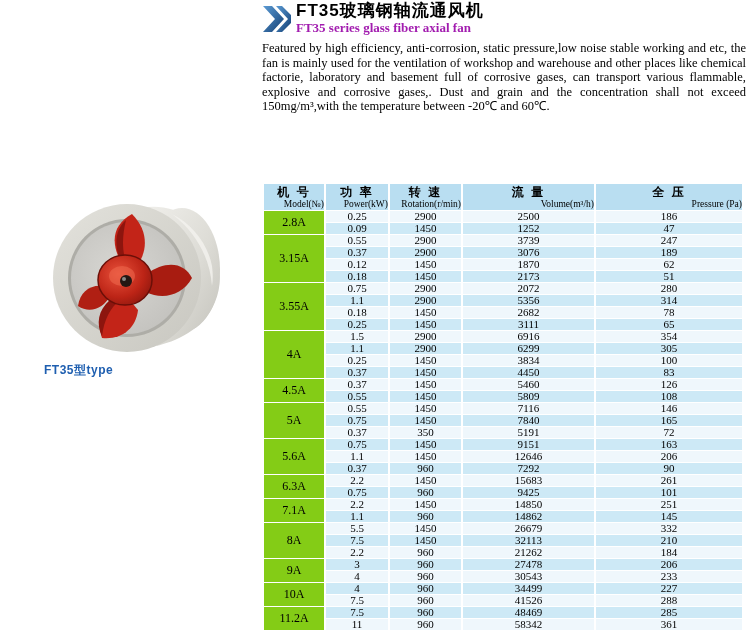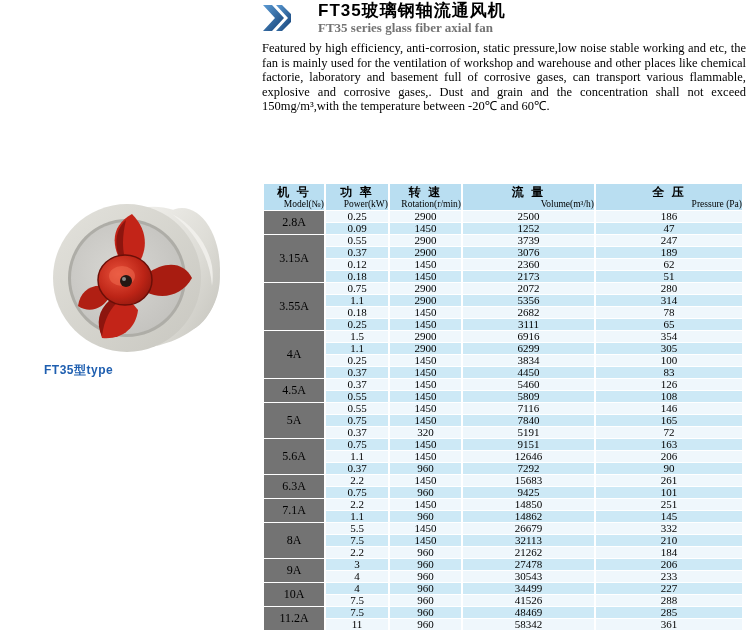--- a/index.html
+++ b/index.html
@@ -8,30 +8,30 @@
     overflow:hidden; font-family:"Liberation Sans",sans-serif; color:#111;
   }
   
   .fan-figure{position:absolute; left:52px; top:200px; width:170px; height:158px;}
   .fan-caption{
     position:absolute; left:44px; top:362px; width:200px; text-align:left;
     font-size:12px; font-weight:bold; color:#1f5fb0; letter-spacing:0.5px;
   }
   
   .right-col{position:absolute; left:262px; top:2px; width:484px;}
-  .title-row{display:flex; align-items:flex-start;gap:22px;}
+  .title-row{display:flex; align-items:center;}
   .title-marker{width:30px; height:30px; flex:0 0 30px; margin-top:1px;}
   .title-texts{margin-left:4px;}
   .title-zh{
     font-size:17px; font-weight:bold; color:#000; line-height:18px;
     letter-spacing:1px; margin:0;
   }
   .title-en{
     font-family:"Liberation Serif",serif; font-size:13px; font-weight:bold;
-    color:#737373; line-height:15px; margin:0;
+    color:#a21caf; line-height:15px; margin:0;
   }
   .intro-zh{
     margin:5px 0 0 0; font-size:12.5px; font-weight:bold; color:#000;
     line-height:16px; text-align:justify; text-indent:2em; letter-spacing:0.4px;
   }
   .intro-en{
     margin:6px 0 0 0; font-family:"Liberation Serif",serif; font-size:12.5px;
     color:#000; line-height:14.6px; text-align:justify;
   }
   
@@ -42,21 +42,21 @@
   .spec th{
     background:#b9def1; height:26px; padding:0; vertical-align:middle;
     font-weight:normal;
   }
   .th-zh{font-size:12px; font-weight:bold; color:#000; line-height:13px; letter-spacing:2px; }
   .th-en{font-family:"Liberation Serif",serif; font-size:9.5px; color:#000; line-height:10px; text-align:right;}
   .spec td{
     padding:0; text-align:center; vertical-align:middle;
     font-family:"Liberation Serif",serif;
   }
-  td.model-cell{background:#737373; font-size:12px; color:#000;}
+  td.model-cell{background:#84cc16; font-size:12px; color:#000;}
   td.data-cell{height:11px; line-height:11px; font-size:11px; color:#000;}
   td.row-light{background:#eff7fc;}
   td.row-dark{background:#cde9f6;}
 </style>
 </head>
 <body>
 
 <div class="page">
 
   <div class="fan-figure">
@@ -189,21 +189,21 @@
           </tr>
           <tr>
             <td class="data-cell row-dark">0.37</td>
             <td class="data-cell row-dark">2900</td>
             <td class="data-cell row-dark">3076</td>
             <td class="data-cell row-dark">189</td>
           </tr>
           <tr>
             <td class="data-cell row-light">0.12</td>
             <td class="data-cell row-light">1450</td>
-            <td class="data-cell row-light">2360</td>
+            <td class="data-cell row-light">1870</td>
             <td class="data-cell row-light">62</td>
           </tr>
           <tr>
             <td class="data-cell row-dark">0.18</td>
             <td class="data-cell row-dark">1450</td>
             <td class="data-cell row-dark">2173</td>
             <td class="data-cell row-dark">51</td>
           </tr>
           <tr>
             <td class="model-cell" rowspan="4">3.55A</td>
@@ -276,21 +276,21 @@
             <td class="data-cell row-light">146</td>
           </tr>
           <tr>
             <td class="data-cell row-dark">0.75</td>
             <td class="data-cell row-dark">1450</td>
             <td class="data-cell row-dark">7840</td>
             <td class="data-cell row-dark">165</td>
           </tr>
           <tr>
             <td class="data-cell row-light">0.37</td>
-            <td class="data-cell row-light">320</td>
+            <td class="data-cell row-light">350</td>
             <td class="data-cell row-light">5191</td>
             <td class="data-cell row-light">72</td>
           </tr>
           <tr>
             <td class="model-cell" rowspan="3">5.6A</td>
             <td class="data-cell row-dark">0.75</td>
             <td class="data-cell row-dark">1450</td>
             <td class="data-cell row-dark">9151</td>
             <td class="data-cell row-dark">163</td>
           </tr>

